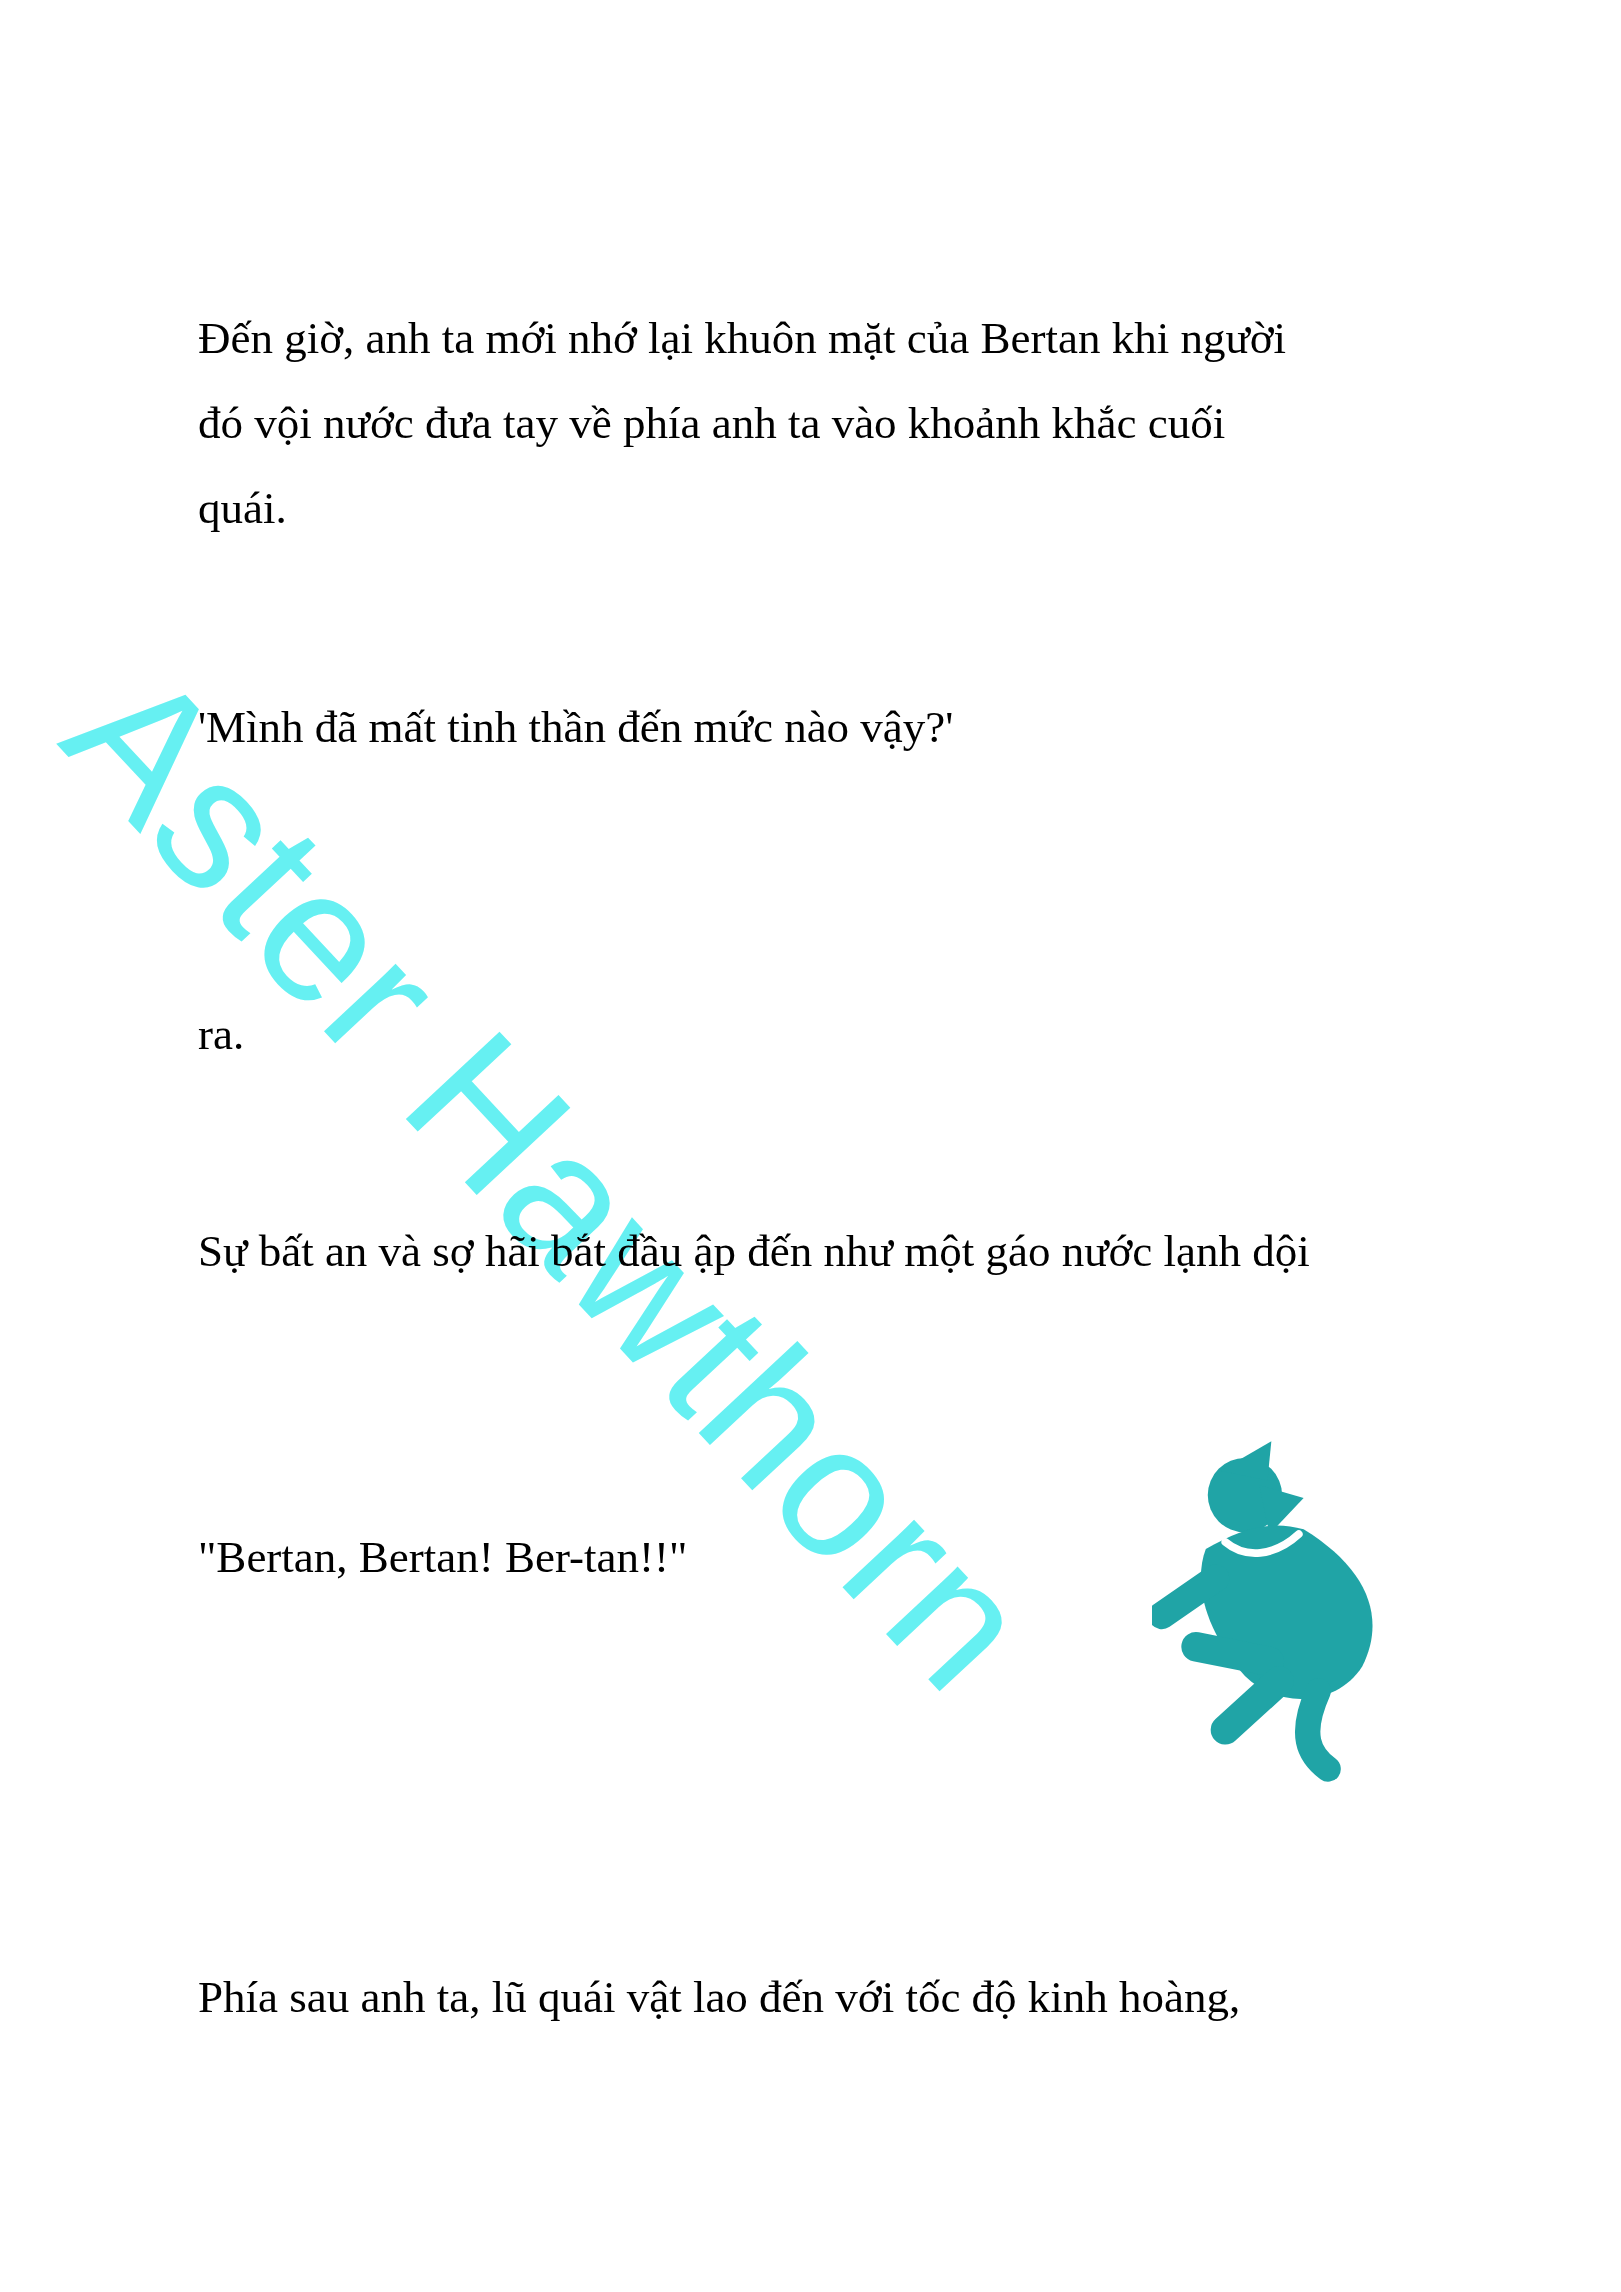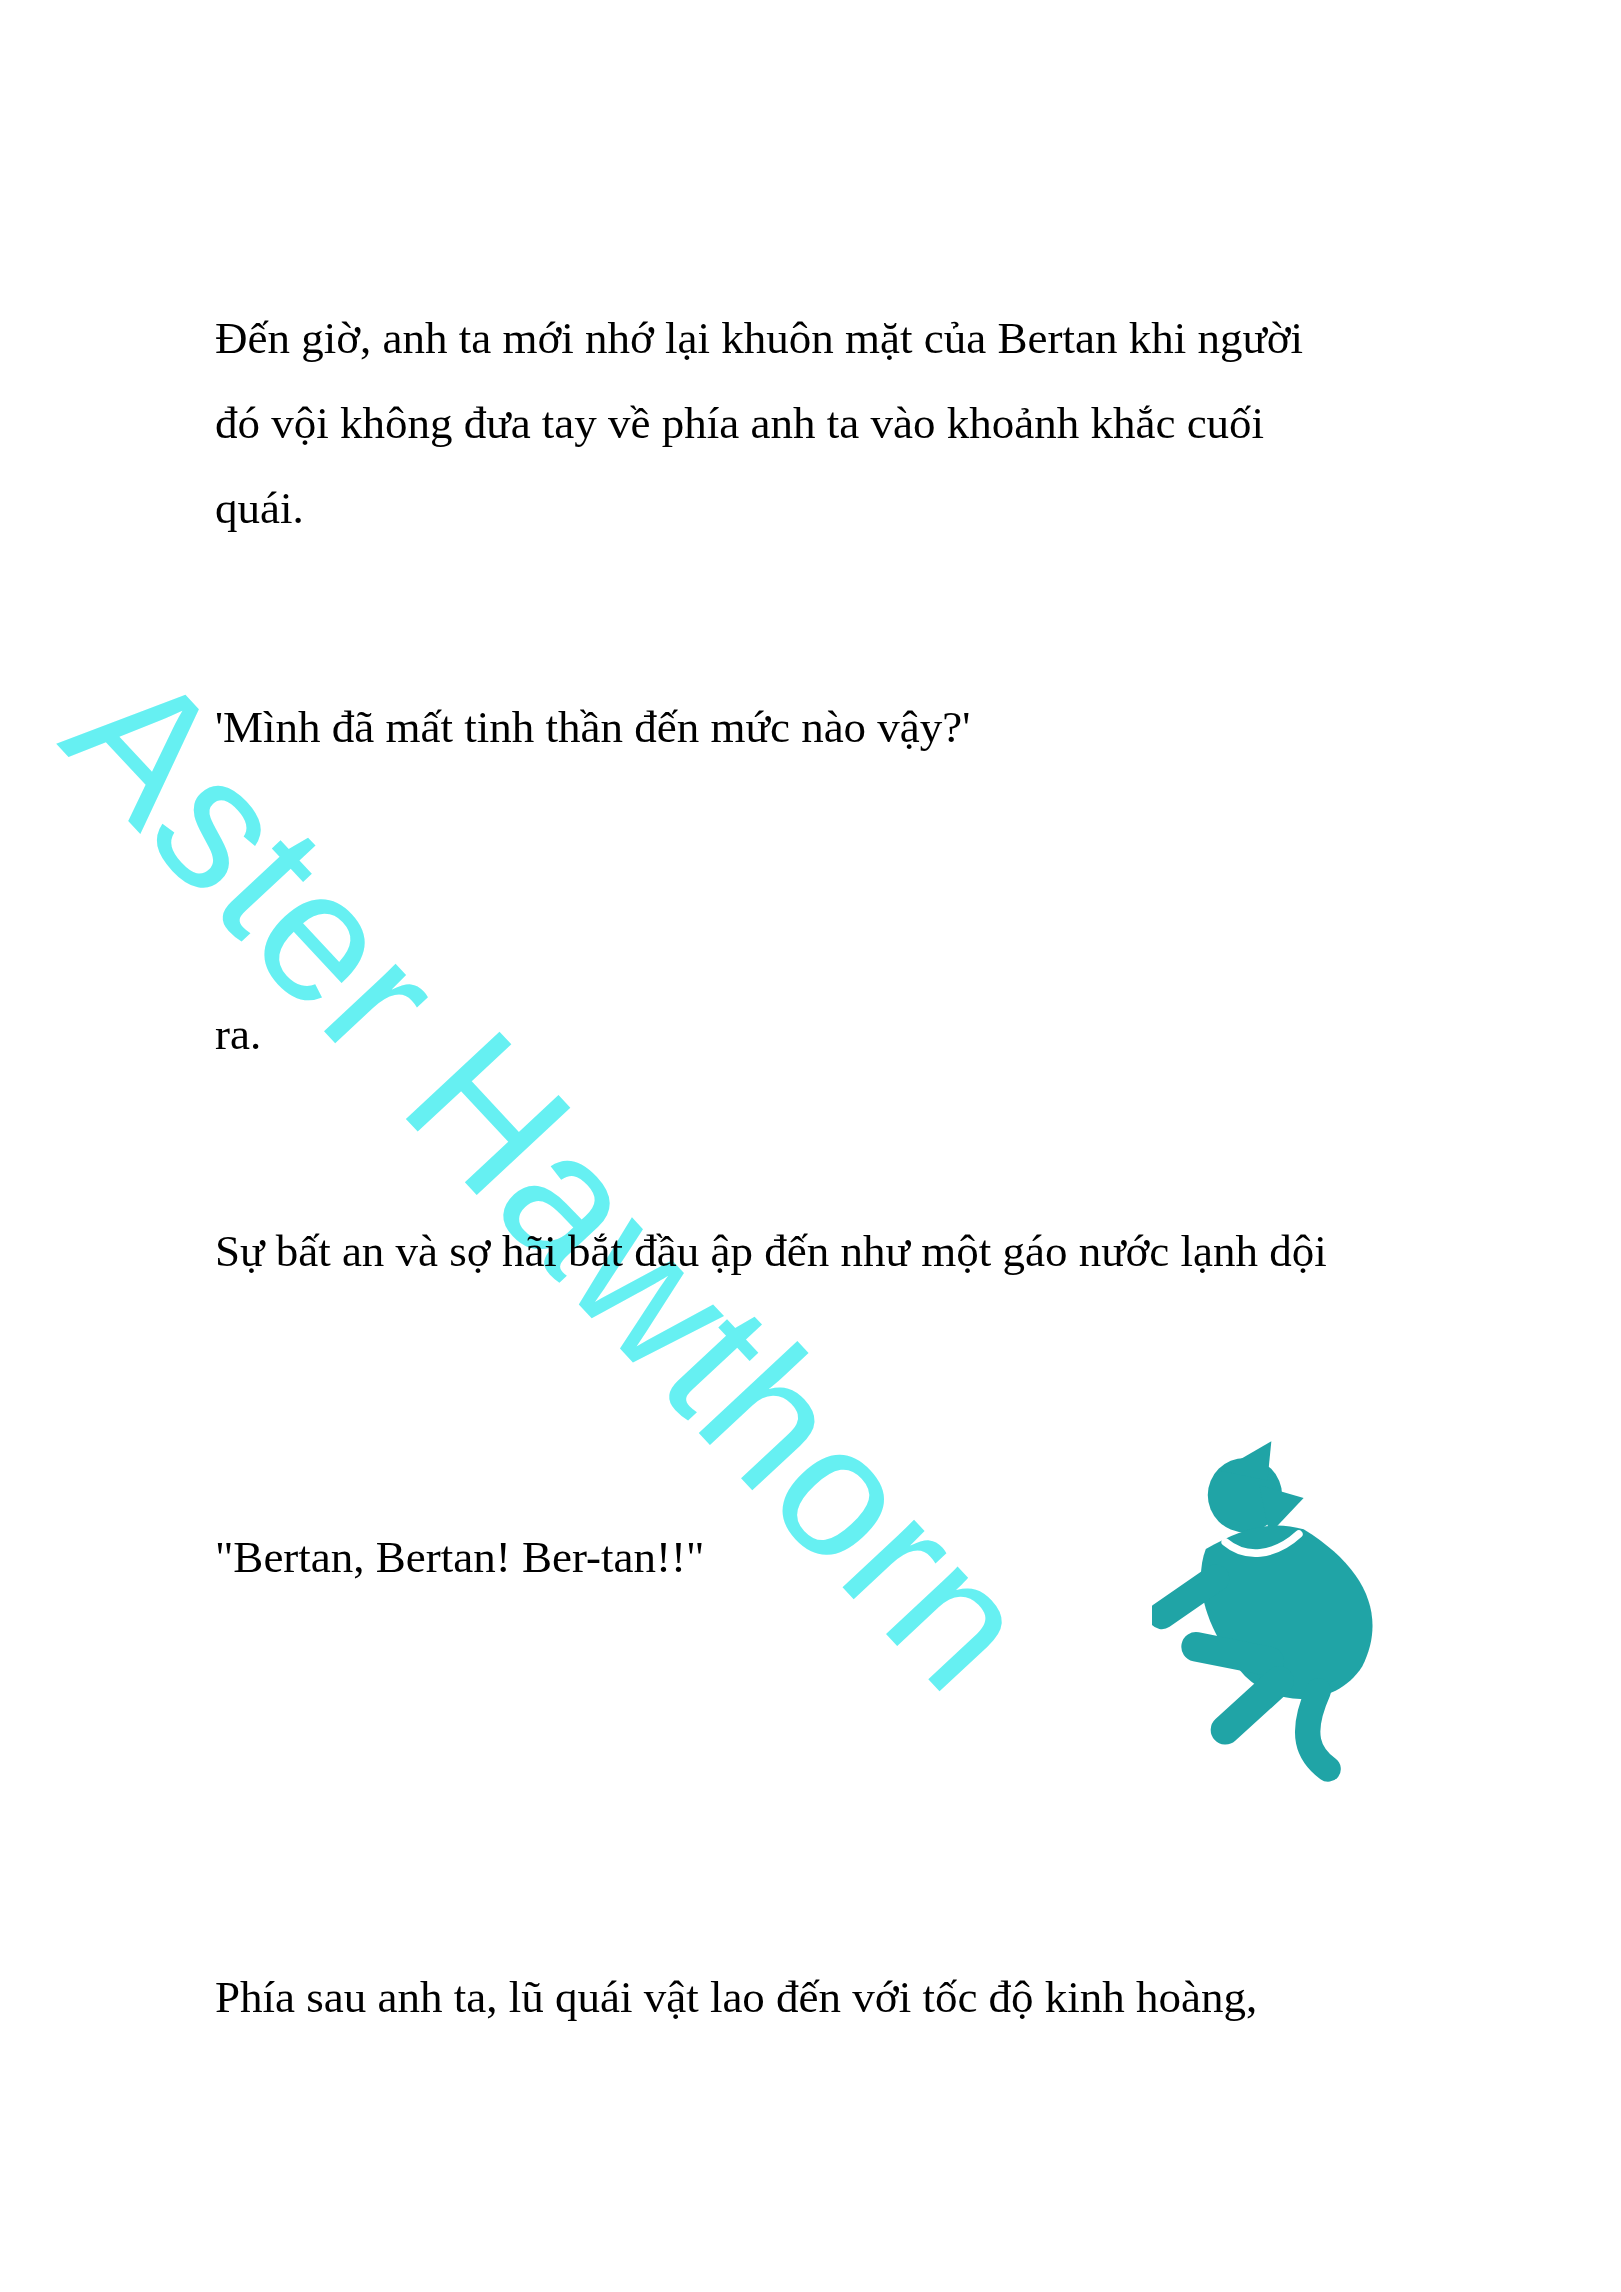--- a/index.html
+++ b/index.html
@@ -3,40 +3,39 @@
 <meta charset="utf-8">
 <style>
   html, body { margin:0; padding:0; background:#ffffff; }
   body { width:1621px; height:2293px; position:relative; overflow:hidden; }
   .page { position:absolute; left:0; top:0; width:1621px; height:2293px; background:#fff; }
   .line {
     position:absolute; left:198px; white-space:nowrap;
     font-family:"Liberation Serif", "DejaVu Serif", serif;
     font-size:45px; color:#000; line-height:1;
     z-index:2;
-    margin-left:17px;
   }
   .watermark {
     position:absolute; left:181px; top:627px;
     font-family:"Liberation Sans", "DejaVu Sans", sans-serif;
     font-size:186px; color:#5ef0f2; white-space:nowrap;
     transform-origin:0 0; transform:rotate(47deg);
     letter-spacing:2px; z-index:1; opacity:0.95;
   }
   .cat { position:absolute; left:1152px; top:1441px; width:225px; height:343px; z-index:3; }
 </style>
 </head>
 <body>
 
 <div class="page">
 
   <div class="watermark">Aster Hawthorn</div>
 
   <div class="line" style="top:316px">Đến giờ, anh ta mới nhớ lại khuôn mặt của Bertan khi người</div>
-  <div class="line" style="top:401px">đó vội không đưa tay về phía anh ta vào khoảnh khắc cuối</div>
+  <div class="line" style="top:401px">đó vội nước đưa tay về phía anh ta vào khoảnh khắc cuối</div>
   <div class="line" style="top:486px">quái.</div>
 
   <div class="line" style="top:705px">'Mình đã mất tinh thần đến mức nào vậy?'</div>
 
   <div class="line" style="top:1012px">ra.</div>
 
   <div class="line" style="top:1229px">Sự bất an và sợ hãi bắt đầu ập đến như một gáo nước lạnh dội</div>
 
   <div class="line" style="top:1535px">"Bertan, Bertan! Ber-tan!!"</div>
 

